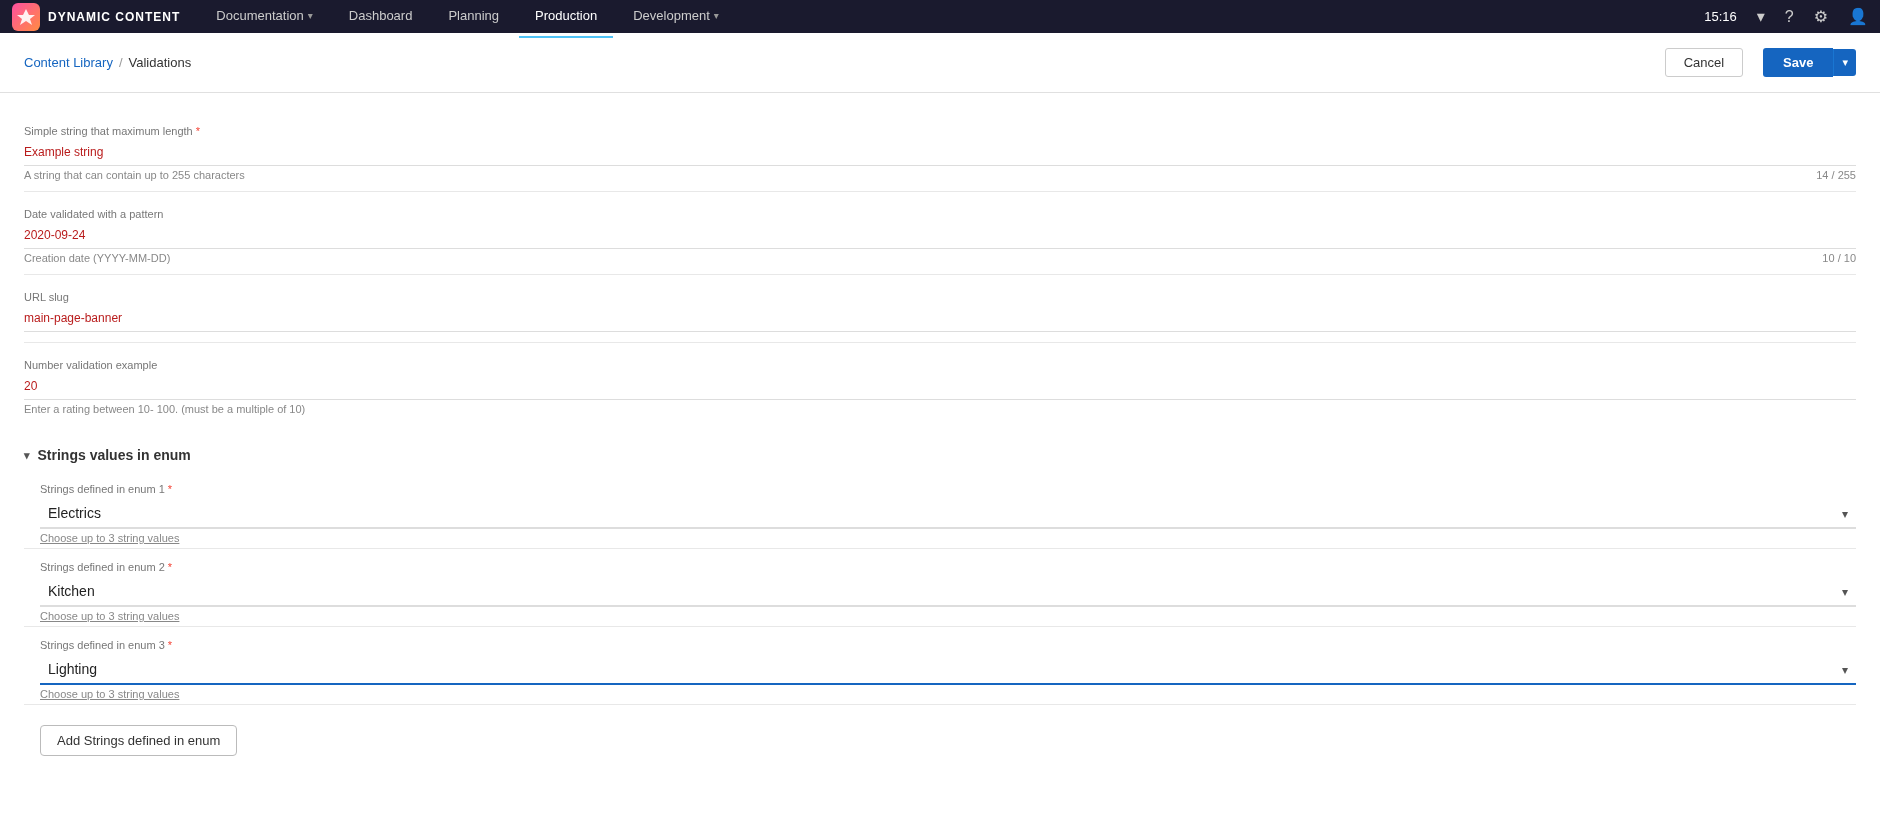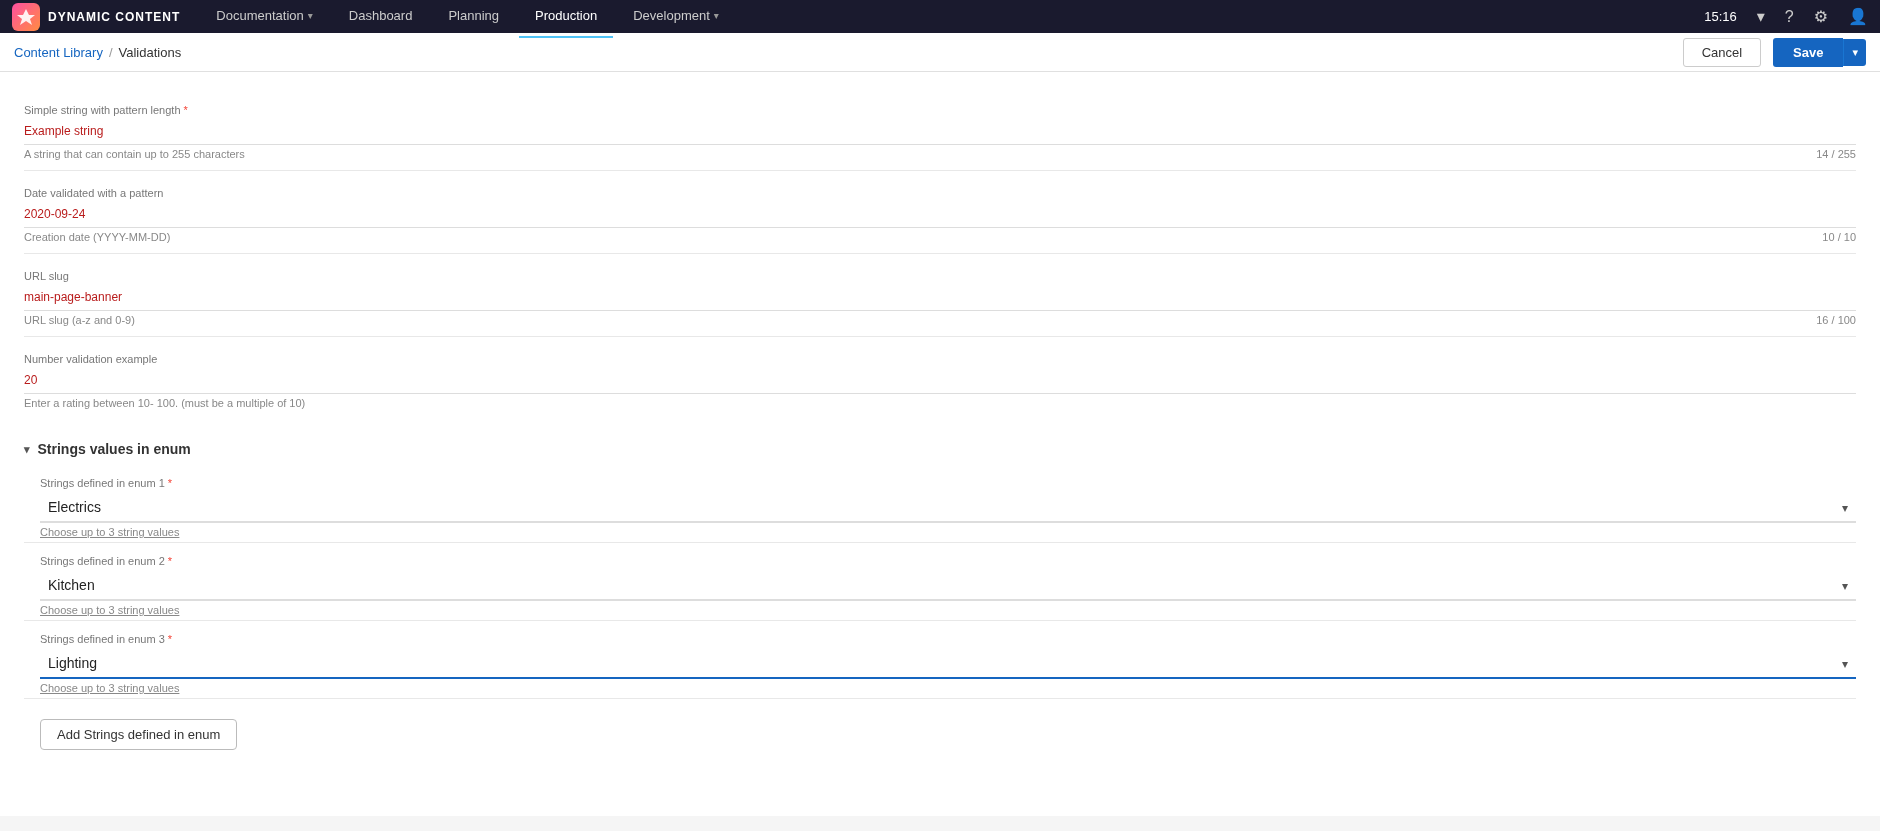--- a/index.html
+++ b/index.html
@@ -48,29 +48,29 @@
       display: flex; align-items: center; gap: 20px; color: #ccc;
     }
     .nav-time { font-size: 13px; color: #fff; }
     .nav-icon { font-size: 16px; cursor: pointer; }
 
     
     .breadcrumb-bar {
       background: #fff;
       border-bottom: 1px solid #e0e0e0;
       display: flex; align-items: center; justify-content: space-between;
-      padding: 0 14px; height: 39px;
+      padding: 0 24px; height: 60px;
     }
     .breadcrumb {
       display: flex; align-items: center; gap: 6px; font-size: 13px; color: #333;
     }
     .breadcrumb a { color: #1565c0; text-decoration: none; }
     .breadcrumb-sep { color: #999; }
     .breadcrumb-actions {
-      display: flex; align-items: center; gap: 8px;
+      display: flex; align-items: center; gap: 16px;
     }
     .btn-cancel {
       background: #fff; border: 1px solid #ccc; color: #333;
       padding: 6px 18px; border-radius: 3px; cursor: pointer;
       font-size: 13px; margin-right: 4px;
     }
     .btn-save-wrap {
       display: flex; align-items: center;
     }
     .btn-save {
@@ -204,45 +204,41 @@
       <button class="btn-save">Save</button>
       <button class="btn-save-caret">▾</button>
     </div>
   </div>
 </div>
 
 <div class="main-content">
 
   <div class="field-group">
     <div class="field-label">
-      <span>Simple string with pattern length</span><span class="required"> *</span>
+      <span>Simple string that maximum length</span><span class="required"> *</span>
     </div>
     <div class="field-value" style="outline:none;">Example string</div>
     <div class="field-hint">
       <span>A string that can contain up to 255 characters</span>
       <span class="field-counter">14 / 255</span>
     </div>
   </div>
 
   <div class="field-group">
     <div class="field-label">Date validated with a pattern</div>
     <div class="field-value" style="outline:none;">2020-09-24</div>
     <div class="field-hint">
       <span>Creation date (YYYY-MM-DD)</span>
       <span class="field-counter">10 / 10</span>
     </div>
   </div>
 
   <div class="field-group">
     <div class="field-label">URL slug</div>
     <div class="field-value" style="outline:none;">main-page-banner</div>
-    <div class="field-hint">
-      <span>URL slug (a-z and 0-9)</span>
-      <span class="field-counter">16 / 100</span>
-    </div>
   </div>
 
   <div class="field-group" style="border-bottom:none;">
     <div class="field-label">Number validation example</div>
     <div class="field-value" style="outline:none;">20</div>
     <div class="field-hint">
       <span>Enter a rating between 10- 100. (must be a multiple of 10)</span>
     </div>
   </div>
 

